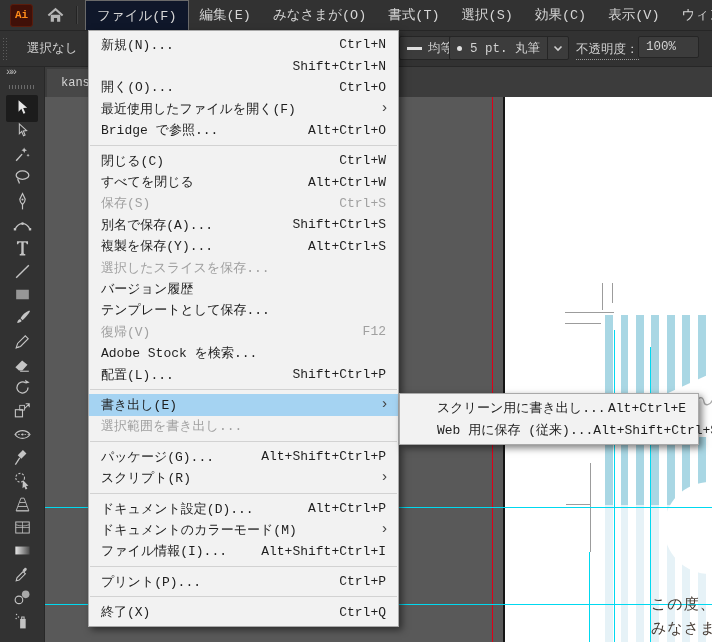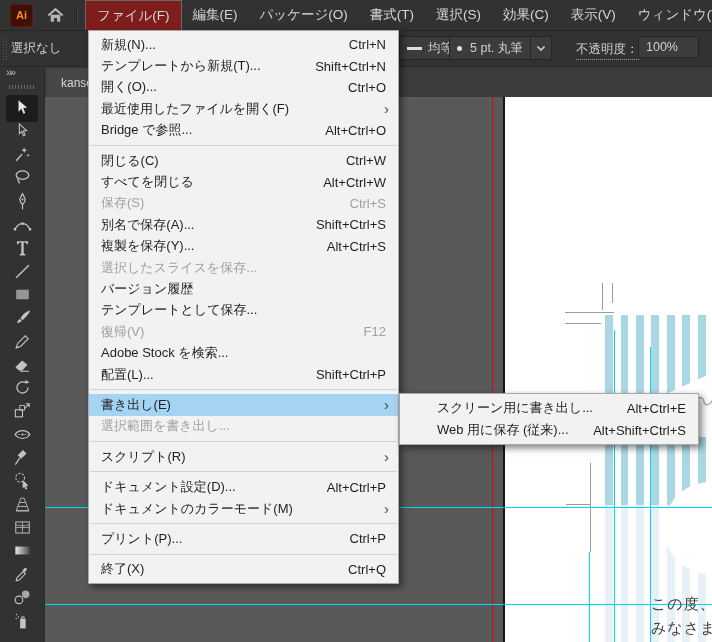--- a/index.html
+++ b/index.html
@@ -1,37 +1,37 @@
 <!DOCTYPE html>
 <html><head>
 <meta charset="utf-8">
 <style>
   html,body{margin:0;padding:0;background:#222;}
   #app{position:relative;width:712px;height:642px;overflow:hidden;background:#595959;
-       font-family:Liberation Sans, sans-serif;
+       font-family:Liberation Mono, monospace;
        -webkit-font-smoothing:antialiased;user-select:none;}
   
   .menubar{position:absolute;left:0;top:0;width:712px;height:30px;background:#323232;
            border-bottom:1px solid #262626;display:flex;align-items:center;z-index:50;}
   .ai-logo{width:21px;height:21px;margin-left:10px;border-radius:3px;background:#401008;
            color:#ff8c1a;font-weight:bold;font-size:11px;display:flex;align-items:center;
            justify-content:center;border:1px solid #5a1c0c;}
   .home-btn{width:26px;height:22px;margin-left:9px;display:flex;align-items:center;justify-content:center;}
   .mb-divider{width:1px;height:18px;background:#242424;border-right:1px solid #454545;margin:0 7px 0 8px;}
   .mb-items{display:flex;height:100%;align-items:stretch;flex:1;overflow:hidden;white-space:nowrap;}
   .mb-item{display:flex;align-items:center;padding:0 11px;color:#d6d6d6;font-size:13.5px;cursor:default;}
-  .mb-item.active{background:#7f1d1d;border:1px solid #6a6a6a;border-bottom:none;}
+  .mb-item.active{background:#0f172a;border:1px solid #6a6a6a;border-bottom:none;}
   
   .controlbar{position:absolute;left:0;top:31px;width:712px;height:35px;background:#323232;
               border-bottom:1px solid #272727;color:#d2d2d2;font-size:12.5px;z-index:10;}
   .cb-grip{position:absolute;left:3px;top:6px;width:4px;height:23px;
            background:repeating-linear-gradient(0deg,#5c5c5c 0 1px,transparent 1px 3px),
                       repeating-linear-gradient(0deg,#5c5c5c 0 1px,transparent 1px 3px);
            background-size:1px 100%,1px 100%;background-position:0 0,3px 0;background-repeat:no-repeat;}
-  .cb-status{position:absolute;left:11px;top:9px;text-align:center;}
+  .cb-status{position:absolute;left:27px;top:9px;text-align:center;}
   .cb-widget{position:absolute;top:5px;height:22px;display:flex;align-items:center;
              background:#3c3c3c;border:1px solid #252525;border-radius:2px;}
   .cb-widget .seg{display:flex;align-items:center;padding:0 7px;height:100%;}
   .cb-widget .chev{border-left:1px solid #252525;padding:0 5px;height:100%;display:flex;align-items:center;}
   .stroke-glyph{display:inline-block;width:15px;height:3px;background:#e0e0e0;margin-right:6px;}
   .dot-glyph{display:inline-block;width:5px;height:5px;border-radius:50%;background:#e0e0e0;margin-right:8px;}
   .cb-opacity-label{position:absolute;left:576px;top:10px;border-bottom:1px dotted #9a9a9a;padding-bottom:1px;}
   .cb-opacity-field{position:absolute;left:638px;top:5px;width:52px;height:20px;background:#3c3c3c;
                     border:1px solid #252525;border-radius:2px;display:flex;align-items:center;padding-left:7px;}
   
@@ -89,21 +89,21 @@
     <div class="home-btn">
       <svg viewBox="0 0 24 24" width="19" height="19">
         <path d="M3 12 L12 4 L21 12" fill="none" stroke="#b5b5b5" stroke-width="2.6"></path>
         <path d="M6 11 V20 H10 V15 H14 V20 H18 V11 Z" fill="#b5b5b5"></path>
       </svg>
     </div>
     <div class="mb-divider"></div>
     <div class="mb-items" id="mb-items">
         <div class="mb-item active">ファイル(F)</div>
         <div class="mb-item">編集(E)</div>
-        <div class="mb-item">パッケージ(O)</div>
+        <div class="mb-item">みなさまが(O)</div>
         <div class="mb-item">書式(T)</div>
         <div class="mb-item">選択(S)</div>
         <div class="mb-item">効果(C)</div>
         <div class="mb-item">表示(V)</div>
         <div class="mb-item">ウィンドウ(W)</div>
       </div>
   </div>
 
   <div class="controlbar">
     <div class="cb-grip"></div>
@@ -321,21 +321,20 @@
     <div class="canvas-text" style="top:498px;">この度、花</div>
     <div class="canvas-text" style="top:522px;">みなさまが</div>
   </div>
 
   <div class="menu" id="file-menu">
       <div class="mi">
         <span class="lbl">新規(N)...</span>
         <span class="sc">Ctrl+N</span>
       </div>
       <div class="mi">
-        <span class="lbl">テンプレートから新規(T)...</span>
         <span class="sc">Shift+Ctrl+N</span>
       </div>
       <div class="mi">
         <span class="lbl">開く(O)...</span>
         <span class="sc">Ctrl+O</span>
       </div>
       <div class="mi">
         <span class="lbl">最近使用したファイルを開く(F)</span>
         <span class="arr">›</span>
       </div>
@@ -387,32 +386,40 @@
       <div class="msep"></div>
       <div class="mi hl">
         <span class="lbl">書き出し(E)</span>
         <span class="arr">›</span>
       </div>
       <div class="mi dis">
         <span class="lbl">選択範囲を書き出し...</span>
       </div>
       <div class="msep"></div>
       <div class="mi">
+        <span class="lbl">パッケージ(G)...</span>
+        <span class="sc">Alt+Shift+Ctrl+P</span>
+      </div>
+      <div class="mi">
         <span class="lbl">スクリプト(R)</span>
         <span class="arr">›</span>
       </div>
       <div class="msep"></div>
       <div class="mi">
         <span class="lbl">ドキュメント設定(D)...</span>
         <span class="sc">Alt+Ctrl+P</span>
       </div>
       <div class="mi">
         <span class="lbl">ドキュメントのカラーモード(M)</span>
         <span class="arr">›</span>
       </div>
+      <div class="mi">
+        <span class="lbl">ファイル情報(I)...</span>
+        <span class="sc">Alt+Shift+Ctrl+I</span>
+      </div>
       <div class="msep"></div>
       <div class="mi">
         <span class="lbl">プリント(P)...</span>
         <span class="sc">Ctrl+P</span>
       </div>
       <div class="msep"></div>
       <div class="mi">
         <span class="lbl">終了(X)</span>
         <span class="sc">Ctrl+Q</span>
       </div>

